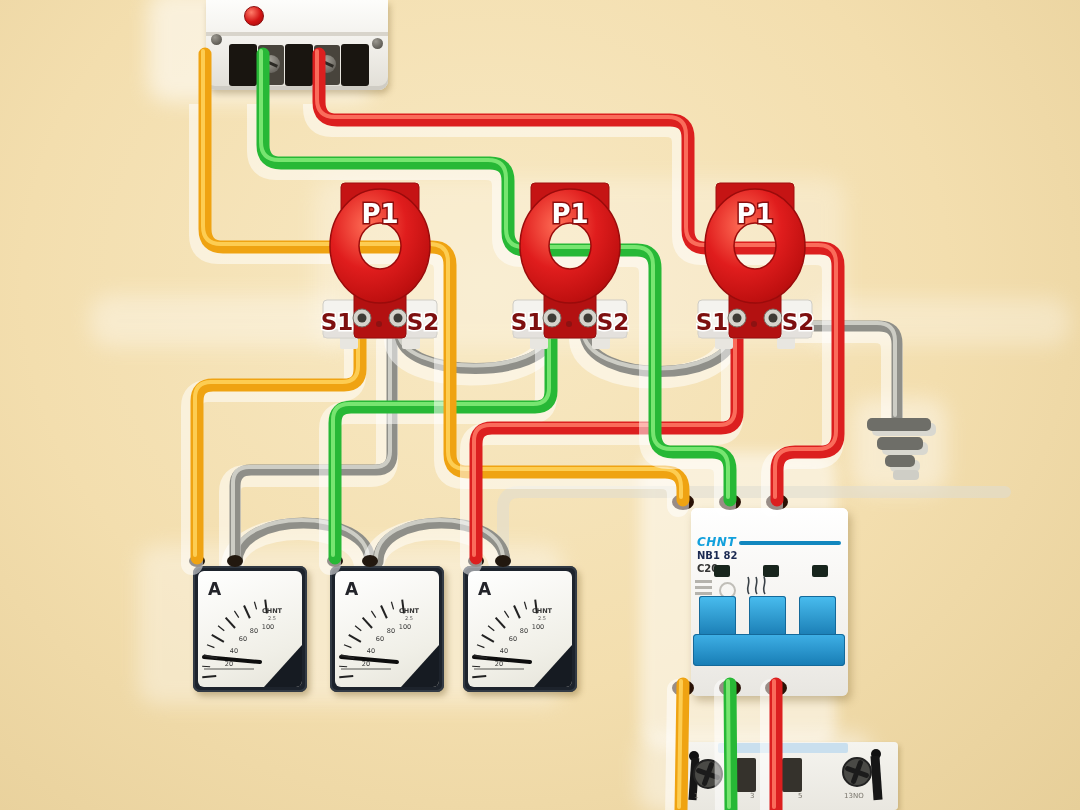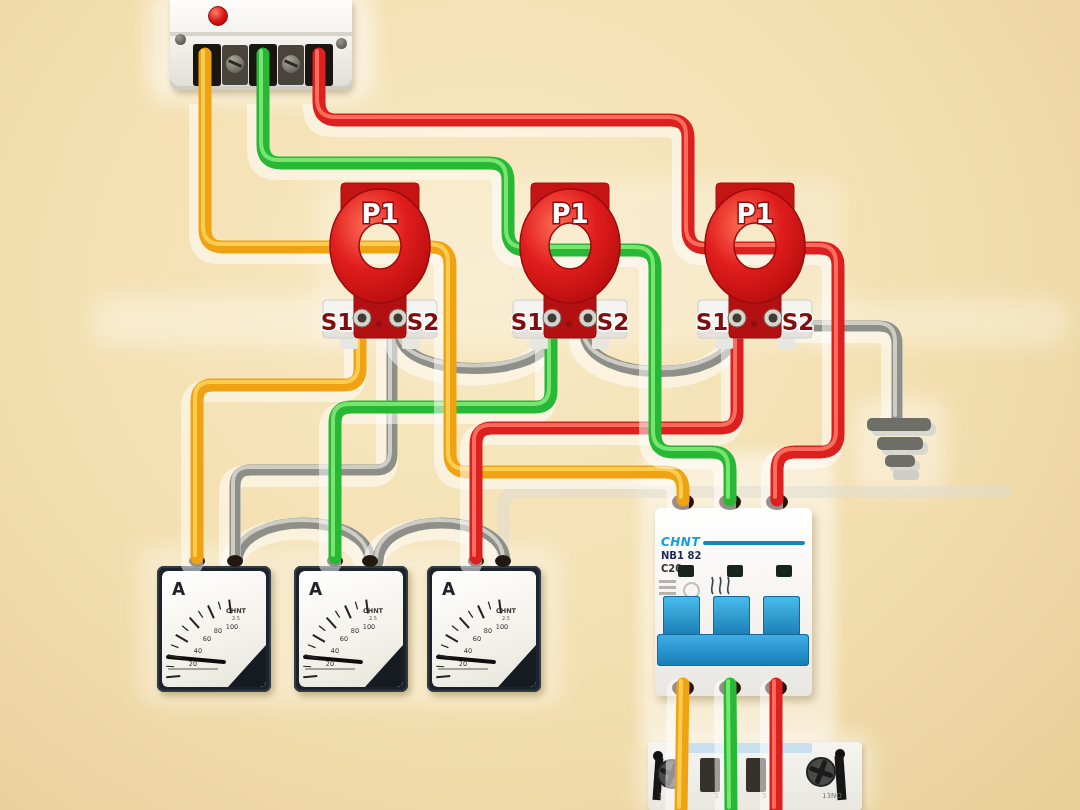--- a/index.html
+++ b/index.html
@@ -21,21 +21,21 @@
   .green  .wire-main{stroke:#27b836;} .green  .wire-sheen{stroke:#86ec7a;}
   .red    .wire-main{stroke:#dc1f1f;} .red    .wire-sheen{stroke:#ff7a66;}
 
   
   text.ct-p1{font-size:26px;font-weight:800;fill:#fff;stroke:#8c0d0d;stroke-width:3px;
     paint-order:stroke;text-anchor:middle;font-family:"DejaVu Sans",sans-serif;}
   text.ct-s{font-size:23px;font-weight:800;fill:#7d0f0f;stroke:#fff;stroke-width:3px;
     paint-order:stroke;text-anchor:middle;font-family:"DejaVu Sans",sans-serif;}
 
   
-  .device{position:absolute;box-sizing:border-box;}
+  .device{position:absolute;box-sizing:border-box;margin-left:36px;}
 
   
   .switch{left:170px;top:0;width:182px;height:90px;border-radius:0 0 9px 9px;
     background:linear-gradient(180deg,#fdfdfb,#f0eee9 55%,#e1ded6);
     box-shadow:2px 4px 6px rgba(120,95,40,.35), inset 0 -4px 0 #cfccc4;}
   .switch .pilot{position:absolute;left:38px;top:6px;width:18px;height:18px;border-radius:50%;
     background:radial-gradient(circle at 35% 30%, #ff7d6a, #d31414 55%, #9d0b0b);
     border:1px solid #8a0d0d;}
   .switch .groove{position:absolute;left:0;top:32px;width:100%;height:4px;background:#d8d4cb;}
   .case-screw{position:absolute;width:11px;height:11px;border-radius:50%;
@@ -282,21 +282,21 @@
         <circle cx="24" cy="32" r="14" fill="#4a4a46" stroke="#222" stroke-width="2"></circle>
         <path d="M14,32 H34 M24,22 V42" stroke="#1b1b1b" stroke-width="5" stroke-linecap="round" transform="rotate(20 24 32)"></path>
         <rect x="52" y="16" width="20" height="34" rx="2" fill="#35322c"></rect>
         <rect x="98" y="16" width="20" height="34" rx="2" fill="#35322c"></rect>
         <circle cx="173" cy="30" r="14" fill="#4a4a46" stroke="#222" stroke-width="2"></circle>
         <path d="M163,30 H183 M173,20 V40" stroke="#1b1b1b" stroke-width="5" stroke-linecap="round" transform="rotate(20 173 30)"></path>
       </svg>
       <span class="tnum" style="left:10px;">1</span>
       <span class="tnum" style="left:66px;">3</span>
       <span class="tnum" style="left:114px;">5</span>
-      <span class="tnum" style="left:174px;">13NO</span>
+      <span class="tnum" style="left:160px;">13NO</span>
     </div>
   </div>
 
   <svg class="layer" viewBox="0 0 1080 810">
     <defs>
       <clipPath id="clipBelowSwitch">
           <rect x="0" y="98" width="1080" height="712"></rect>
         </clipPath>
       <radialGradient id="gradCT" cx="0.38" cy="0.32" r="0.85">
         <stop offset="0" stop-color="#ff6f57"></stop>

